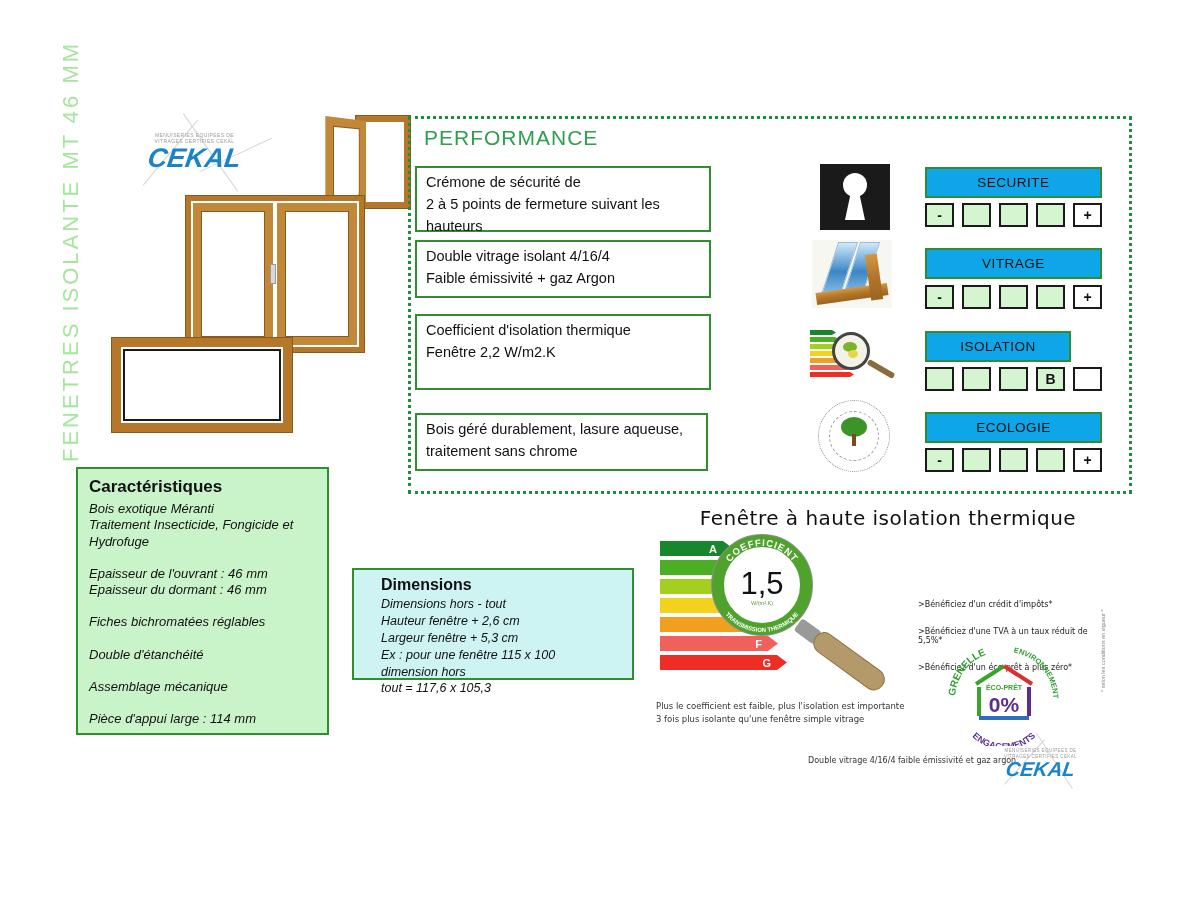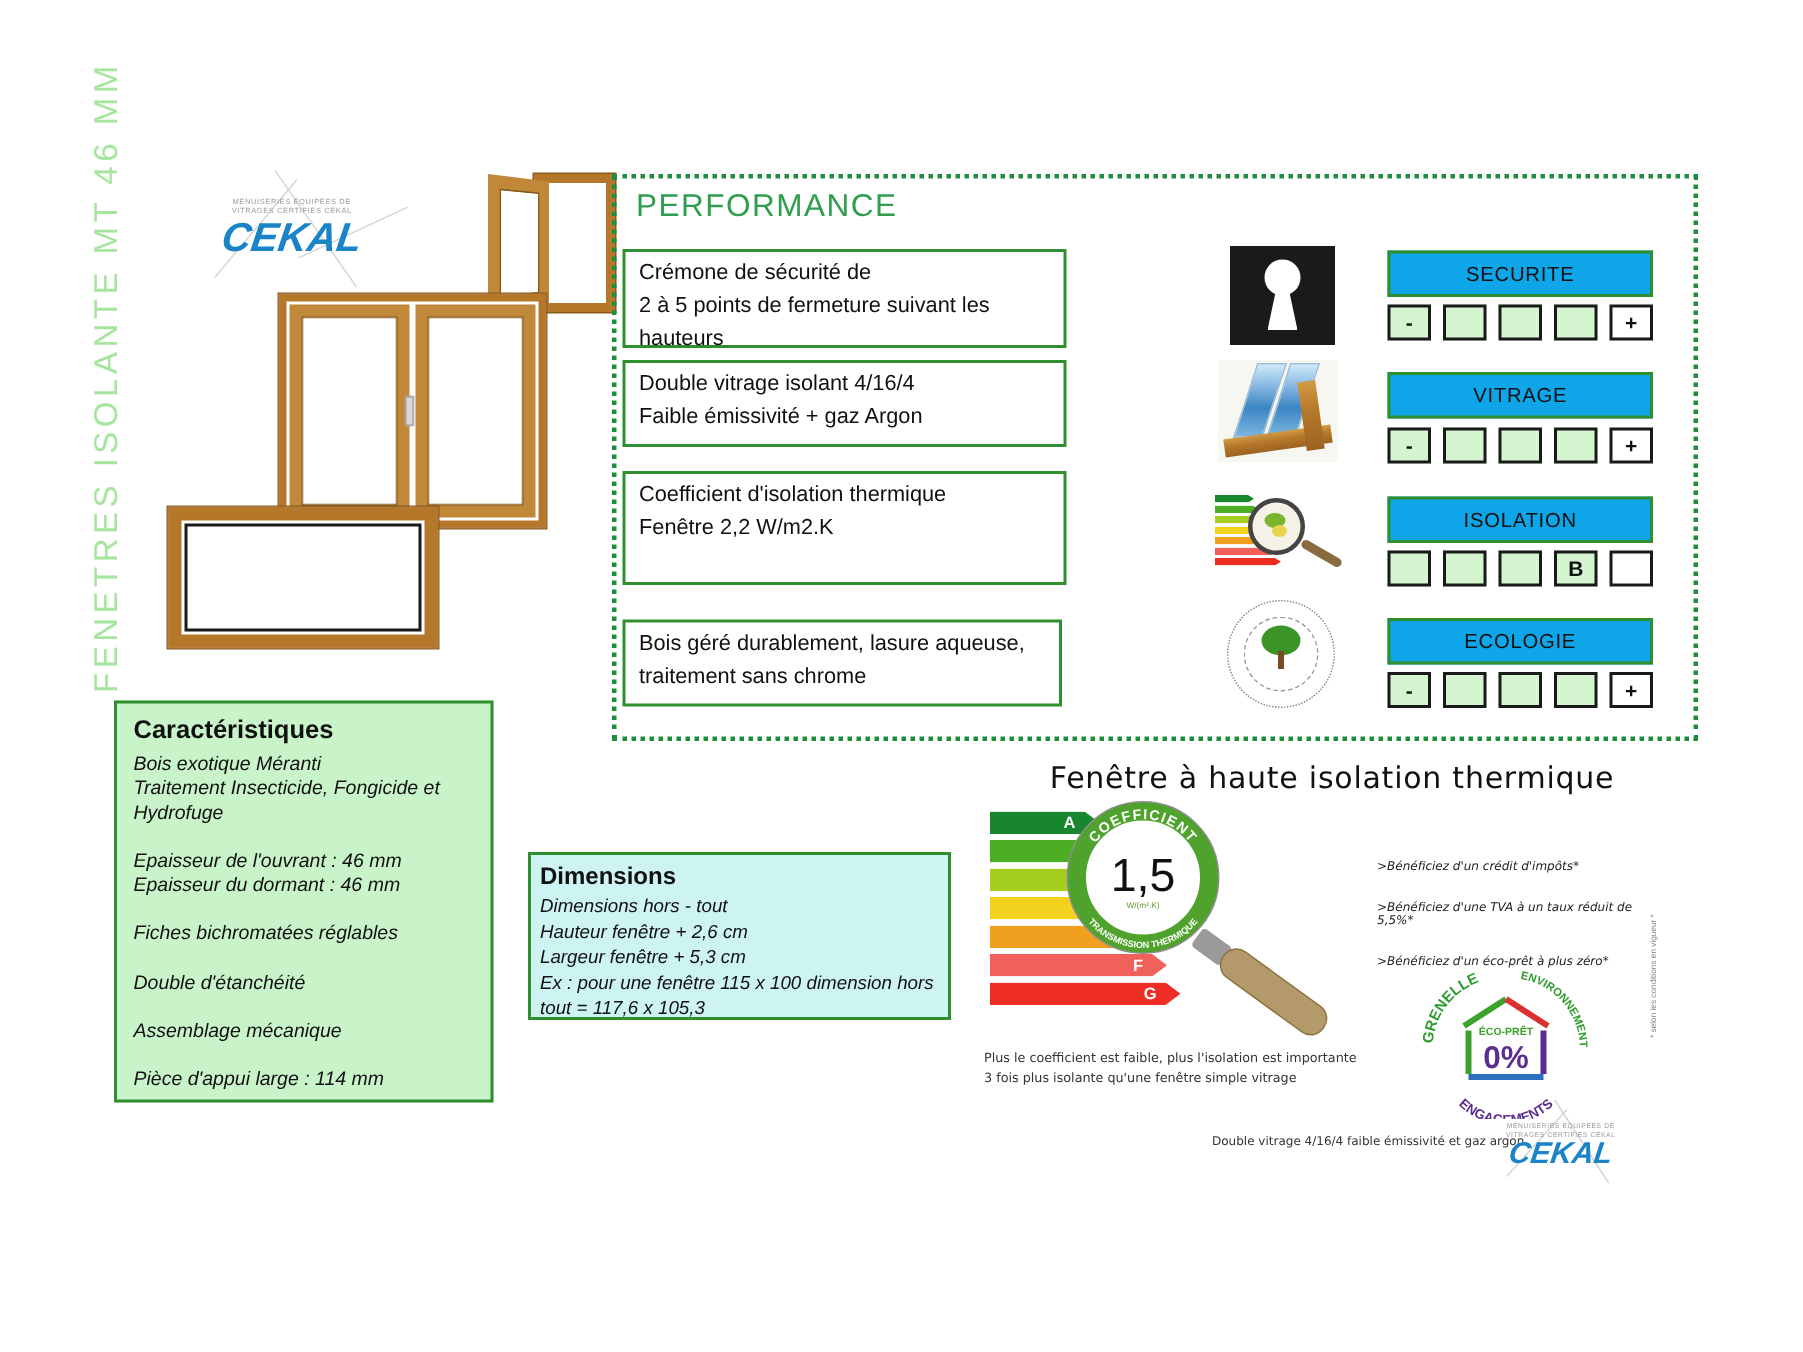--- a/index.html
+++ b/index.html
@@ -30,21 +30,21 @@
              justify-content:center;font-size:13.5px;letter-spacing:.5px;box-sizing:border-box;}
   .cells{display:flex;gap:8px;}
   .cell{width:29px;height:24px;border:2px solid #1a1a1a;background:#d4f5d0;box-sizing:border-box;
         display:flex;align-items:center;justify-content:center;font-weight:bold;font-size:14px;}
   .cell.white{background:#fff;}
   
   .charbox{border:2px solid #2f8f2f;background:#c9f3c9;padding:8px 11px;box-sizing:border-box;}
   .charbox h3{margin:0 0 4px 0;font-size:17px;}
   .charbox .ln{font-style:italic;font-size:13px;line-height:1.25;white-space:pre-line;}
   .gap{height:16px;}
-  .dimbox{border:2px solid #2f8f2f;background:#cdf3f3;padding:6px 6px;box-sizing:border-box;}
+  .dimbox{border:2px solid #2f8f2f;background:#cdf3f3;padding:6px 27px;box-sizing:border-box;}
   .dimbox h3{margin:0 0 2px 0;font-size:16px;}
   .dimbox .ln{font-style:italic;font-size:12.5px;line-height:1.35;white-space:pre-line;}
   
   .heading{font-family:"DejaVu Sans","Liberation Sans",sans-serif;font-size:20px;
            letter-spacing:.5px;text-align:center;}
   .ebar{height:15px;margin-bottom:4px;color:#fff;font-weight:bold;font-size:11px;
         display:flex;align-items:center;justify-content:flex-end;padding-right:16px;box-sizing:border-box;
         clip-path:polygon(0 0,calc(100% - 10px) 0,100% 50%,calc(100% - 10px) 100%,0 100%);}
   .caption{font-family:"DejaVu Sans","Liberation Sans",sans-serif;font-size:8.5px;color:#333;
            white-space:pre-line;line-height:1.5;}
@@ -150,21 +150,21 @@
 
 <div class="abs ratelabel" style="left:925px;top:248px;width:177px;height:31px;">VITRAGE</div>
 <div class="abs cells" style="left:925px;top:285px;">
   <div class="cell">-</div>
   <div class="cell"></div>
   <div class="cell"></div>
   <div class="cell"></div>
   <div class="cell white">+</div>
 </div>
 
-<div class="abs ratelabel" style="left:925px;top:331px;width:177px;height:31px;">ISOLATION</div>
+<div class="abs ratelabel" style="left:925px;top:331px;width:146px;height:31px;">ISOLATION</div>
 <div class="abs cells" style="left:925px;top:367px;">
   <div class="cell"></div>
   <div class="cell"></div>
   <div class="cell"></div>
   <div class="cell">B</div>
   <div class="cell white"></div>
 </div>
 
 <div class="abs ratelabel" style="left:925px;top:412px;width:177px;height:31px;">ECOLOGIE</div>
 <div class="abs cells" style="left:925px;top:448px;">
@@ -231,21 +231,21 @@
   <text x="62" y="61" font-size="31" text-anchor="middle" fill="#111111">1,5</text>
   <text x="62" y="72" font-size="5.5" text-anchor="middle" fill="#629a2f">W/(m².K)</text>
   <text font-size="6" font-weight="bold" fill="#ffffff">
     <textPath href="#arcBot" startOffset="50%" text-anchor="middle">TRANSMISSION THERMIQUE</textPath>
   </text>
 </svg>
 
 <div class="abs caption" style="left:656px;top:700px;width:300px;">Plus le coefficient est faible, plus l'isolation est importante
 3 fois plus isolante qu'une fenêtre simple vitrage</div>
 
-<div class="abs" style="left:918px;top:573px;width:190px;font-style:italic;">
+<div class="abs" style="left:918px;top:600px;width:190px;">
   <div class="benefit"><span>&gt;</span><span>Bénéficiez d'un crédit d'impôts*</span></div>
   <div class="benefit"><span>&gt;</span><span>Bénéficiez d'une TVA à un taux réduit de 5,5%*</span></div>
   <div class="benefit"><span>&gt;</span><span>Bénéficiez d'un éco-prêt à plus zéro*</span></div>
 </div>
 
 <div class="abs vfoot" style="left:1100px;top:692px;">* selon les conditions en vigueur *</div>
 
 <svg class="abs" style="left:946px;top:646px;" width="116" height="100" viewBox="0 0 116 100">
   <defs>
     <path id="gArcL" d="M 10,62 A 47,47 0 0 1 52,6"></path>

